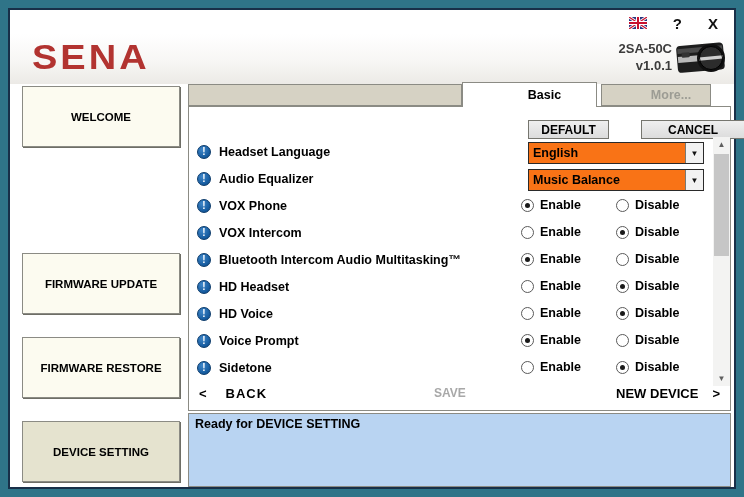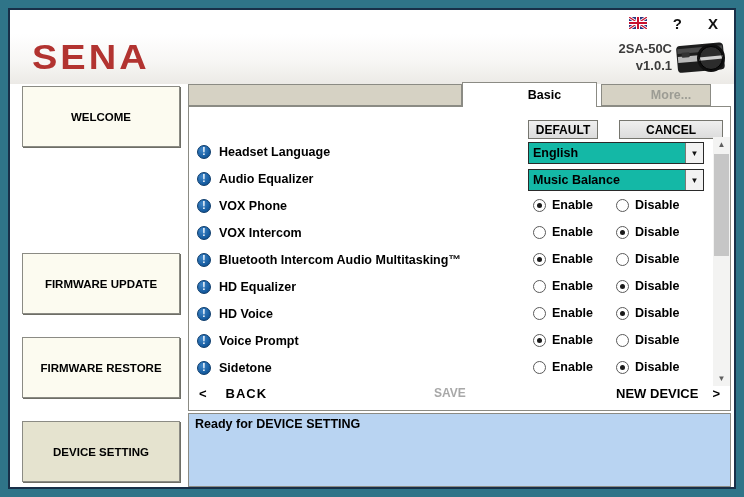--- a/index.html
+++ b/index.html
@@ -62,47 +62,47 @@
   .panel {
     position:absolute; left:178px; top:96px; width:543px; height:305px;
     background:#ffffff; border:1px solid #8b8b84; z-index:2;
   }
   .mini-btn {
     position:absolute; top:13px; height:19px;
     background:linear-gradient(180deg,#efefef,#dcdcdc); border:1px solid #76766f;
     display:flex; align-items:center; justify-content:center;
     font-size:12px; font-weight:bold; color:#000; cursor:pointer;
   }
-  .btn-default { left:339px; width:70px; }
-  .btn-cancel  { left:430px; width:104px; }
+  .btn-default { left:339px; width:81px; }
+  .btn-cancel  { left:452px; width:104px; }
   .row { position:absolute; left:0; width:524px; height:27px; }
   .info-ic {
     position:absolute; left:8px; top:6px; width:14px; height:14px; border-radius:50%;
     background:radial-gradient(circle at 35% 30%, #3f86c8, #145a9e 70%, #0c3f74);
     border:1px solid #0a3a6b; color:#fff; font-size:10px; font-weight:bold;
     display:flex; align-items:center; justify-content:center; line-height:1;
   }
   .row-label {
     position:absolute; left:30px; top:6px; font-size:12.5px; font-weight:bold; color:#000; white-space:nowrap;
   }
   .combo {
     position:absolute; left:339px; top:3px; width:176px; height:22px;
-    background:#14b8a6; border:1px solid #2a2a2a; cursor:pointer;
+    background:#f97316; border:1px solid #2a2a2a; cursor:pointer;
   }
   .combo .val {
     position:absolute; left:4px; top:3px; font-size:12.5px; font-weight:bold; color:#000; white-space:nowrap;
   }
   .combo .arrow-box {
     position:absolute; right:0; top:0; width:18px; height:20px;
     border-left:1px solid #7a7a74; background:#f2f2f2;
     display:flex; align-items:center; justify-content:center;
   }
   .combo .arrow-box span { font-size:8px; color:#111; }
   .radio-group { position:absolute; top:5px; display:flex; align-items:center; gap:6px; cursor:pointer; }
-  .rg-enable { left:344px; }
+  .rg-enable { left:332px; }
   .rg-disable { left:427px; }
   .radio {
     width:13px; height:13px; border-radius:50%; background:#fff; border:1px solid #5a5a5a;
     position:relative; flex:0 0 auto;
   }
   .radio.checked::after {
     content:""; position:absolute; left:3px; top:3px; width:5px; height:5px; border-radius:50%; background:#1a1a1a;
   }
   .radio-label { font-size:12.5px; font-weight:bold; color:#000; white-space:nowrap; }
   
@@ -243,21 +243,21 @@
           <span class="radio checked"></span>
           <span class="radio-label">Enable</span>
         </div>
       <div class="radio-group rg-disable">
           <span class="radio"></span>
           <span class="radio-label">Disable</span>
         </div>
     </div>
     <div class="row" style="top:167px">
       <span class="info-ic">!</span>
-      <span class="row-label">HD Equalizer</span>
+      <span class="row-label">HD Headset</span>
       <div class="radio-group rg-enable">
           <span class="radio"></span>
           <span class="radio-label">Enable</span>
         </div>
       <div class="radio-group rg-disable">
           <span class="radio checked"></span>
           <span class="radio-label">Disable</span>
         </div>
     </div>
     <div class="row" style="top:194px">

